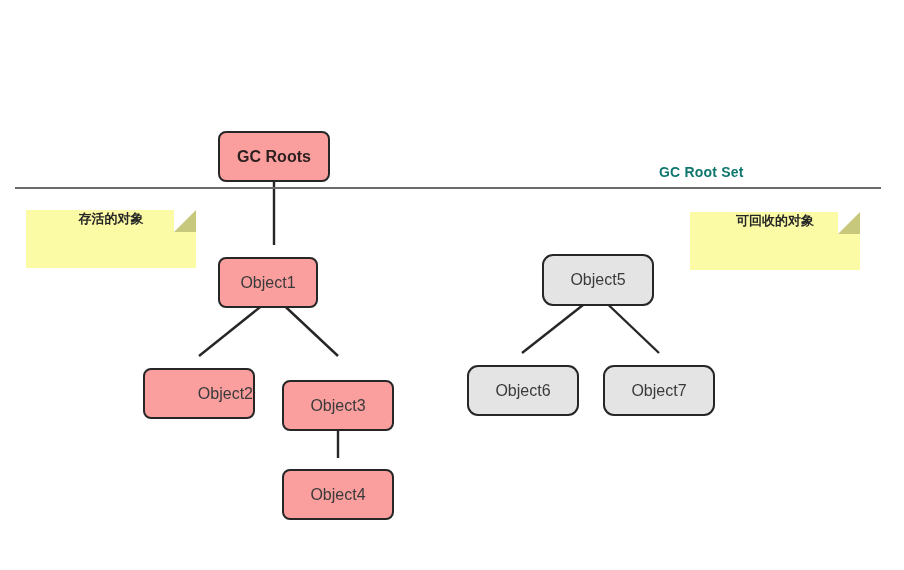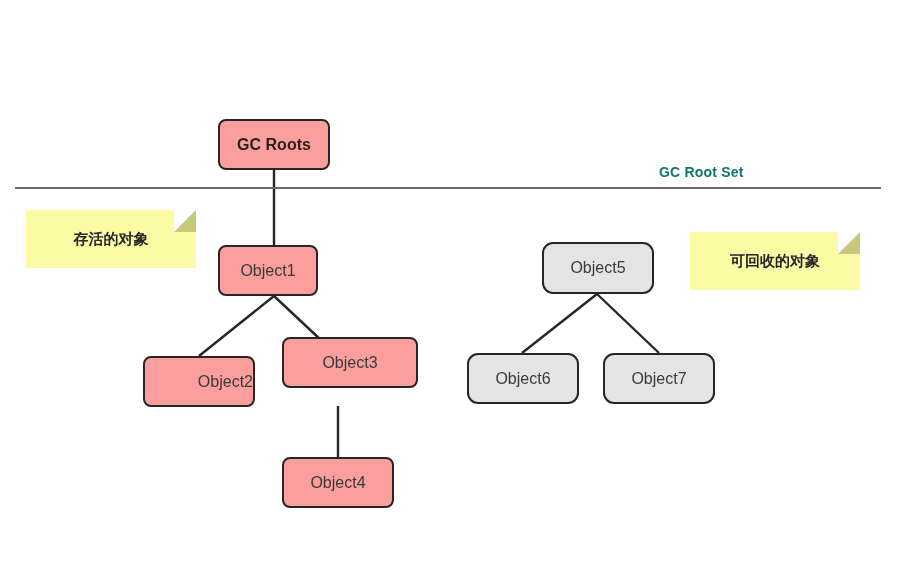--- a/index.html
+++ b/index.html
@@ -45,41 +45,41 @@
     position: absolute;
     box-sizing: border-box;
     border: 2px solid #262626;
     border-radius: 8px;
     display: flex;
     align-items: center;
     justify-content: center;
     font-size: 16px;
     color: #3a3a3a;
     white-space: nowrap;
+    margin-top: 12px;
   }
   .node.live {
     background: #fa9e9e;
   }
   .node.garbage {
     background: #e4e4e4;
     border-radius: 11px;
   }
   .node.root {
     font-weight: bold;
     color: #2f2020;
   }
   
   .note {
     position: absolute;
     box-sizing: border-box;
     background: #fbfba6;
     display: flex;
-    align-items: center;
     justify-content: center;
-    font-size: 15px;
+    font-size: 13px;
     font-weight: bold;
     color: #262626;
     white-space: nowrap;
   }
   .note-fold {
     position: absolute;
     top: 0;
     right: 0;
     width: 0;
     height: 0;
@@ -133,41 +133,41 @@
   <div class="section-label" style="left:659px; top:164px;">GC Root Set</div>
 
   <div class="note" style="left:26px; top:210px; width:170px; height:58px;">
     <span class="note-fold">
       <span class="cut"></span>
       <span class="tri"></span>
     </span>
     <span class="note-label">存活的对象</span>
   </div>
 
-  <div class="note" style="left:690px; top:212px; width:170px; height:58px;margin-top:20px;">
+  <div class="note" style="left:690px; top:212px; width:170px; height:58px;">
     <span class="note-fold">
       <span class="cut"></span>
       <span class="tri"></span>
     </span>
     <span class="note-label">可回收的对象</span>
   </div>
 
   <div class="node live root" style="left:218px; top:119px; width:112px; height:51px;">
     <span>GC Roots</span>
   </div>
 
   <div class="node live" style="left:218px; top:245px; width:100px; height:51px;">
     <span>Object1</span>
   </div>
 
   <div class="node live" style="left:143px; top:356px; width:112px; height:51px;justify-content:flex-end;">
     <span>Object2</span>
   </div>
 
-  <div class="node live" style="left:282px; top:337px; width:136px; height:51px;">
+  <div class="node live" style="left:282px; top:368px; width:112px; height:51px;">
     <span>Object3</span>
   </div>
 
   <div class="node live" style="left:282px; top:457px; width:112px; height:51px;">
     <span>Object4</span>
   </div>
 
   <div class="node garbage" style="left:542px; top:242px; width:112px; height:52px;">
     <span>Object5</span>
   </div>

